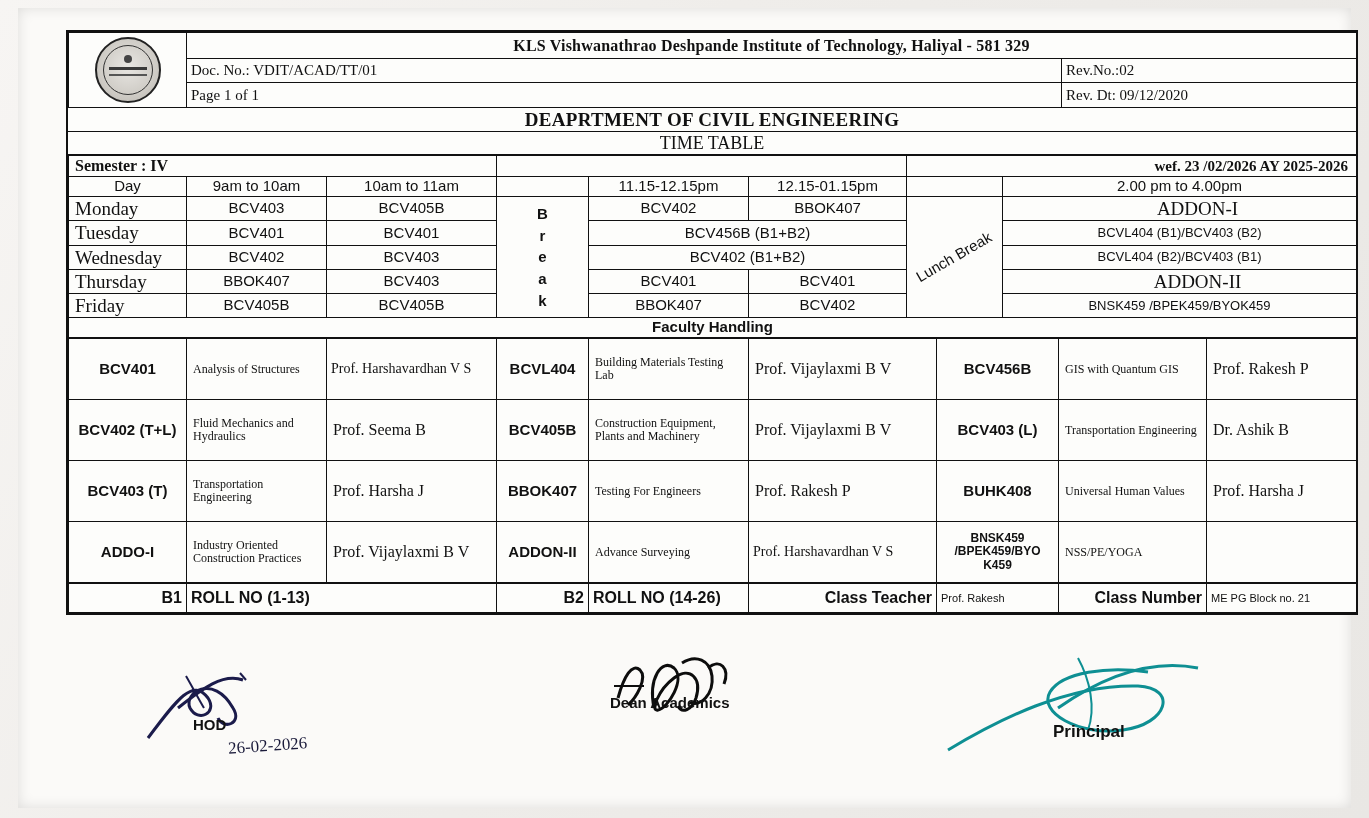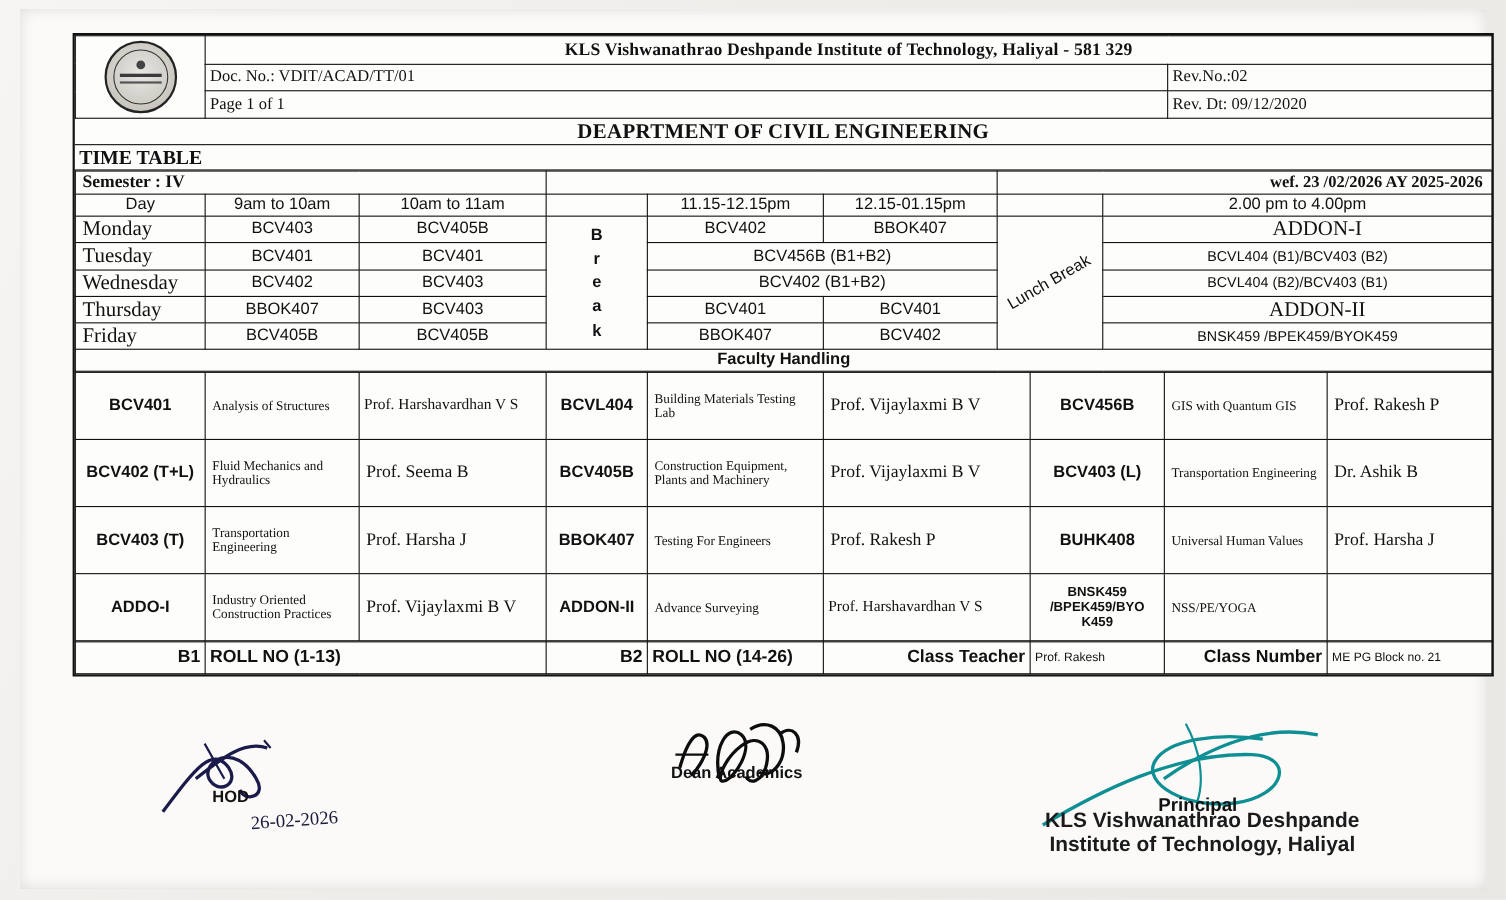--- a/index.html
+++ b/index.html
@@ -94,22 +94,22 @@
     letter-spacing: 0.2px;
   }
   .doc-cell { font-size: 15px; }
   .dept-title {
     text-align: center;
     font-weight: bold;
     font-size: 19px;
     letter-spacing: 0.3px;
   }
   .tt-title {
-    text-align: left;
-    font-weight: bold;
+    text-align: center;
+    font-weight: normal;
     font-size: 18px;
   }
   .sem-cell { font-weight: bold; font-size: 16px; padding-left: 6px; }
   .wef-cell { text-align: right; font-weight: bold; font-size: 15px; padding-right: 8px; }
   
   .slot-head {
     text-align: center;
     font-weight: normal;
     font-size: 15px;
     font-family: "Liberation Sans", sans-serif;
@@ -466,20 +466,16 @@
           <path d="M930 742 C 980 712, 1050 676, 1120 678 C 1160 680, 1150 716, 1105 722 C 1060 728, 1020 704, 1032 684 C 1044 664, 1090 658, 1130 664"></path>
           <path d="M1040 700 C 1080 672, 1130 650, 1180 660"></path>
           <path d="M1060 650 C 1072 672, 1078 700, 1070 722" stroke-width="2"></path>
         </g>
       </svg>
 
       <div class="sig-label" style="left:175px; top:708px;">HOD</div>
       <div class="date-scribble">26-02-2026</div>
       <div class="sig-label" style="left:592px; top:686px;">Dean Academics</div>
       <div class="sig-label" style="left:1035px; top:714px; font-size:17px;">Principal</div>
-      <div class="principal-block">
-        <div style="margin-top:28px;">KLS Vishwanathrao Deshpande</div>
-        <div>Institute of Technology, Haliyal</div>
-      </div>
     </div>
 
   </div>
 </div>
 
 </body></html>

